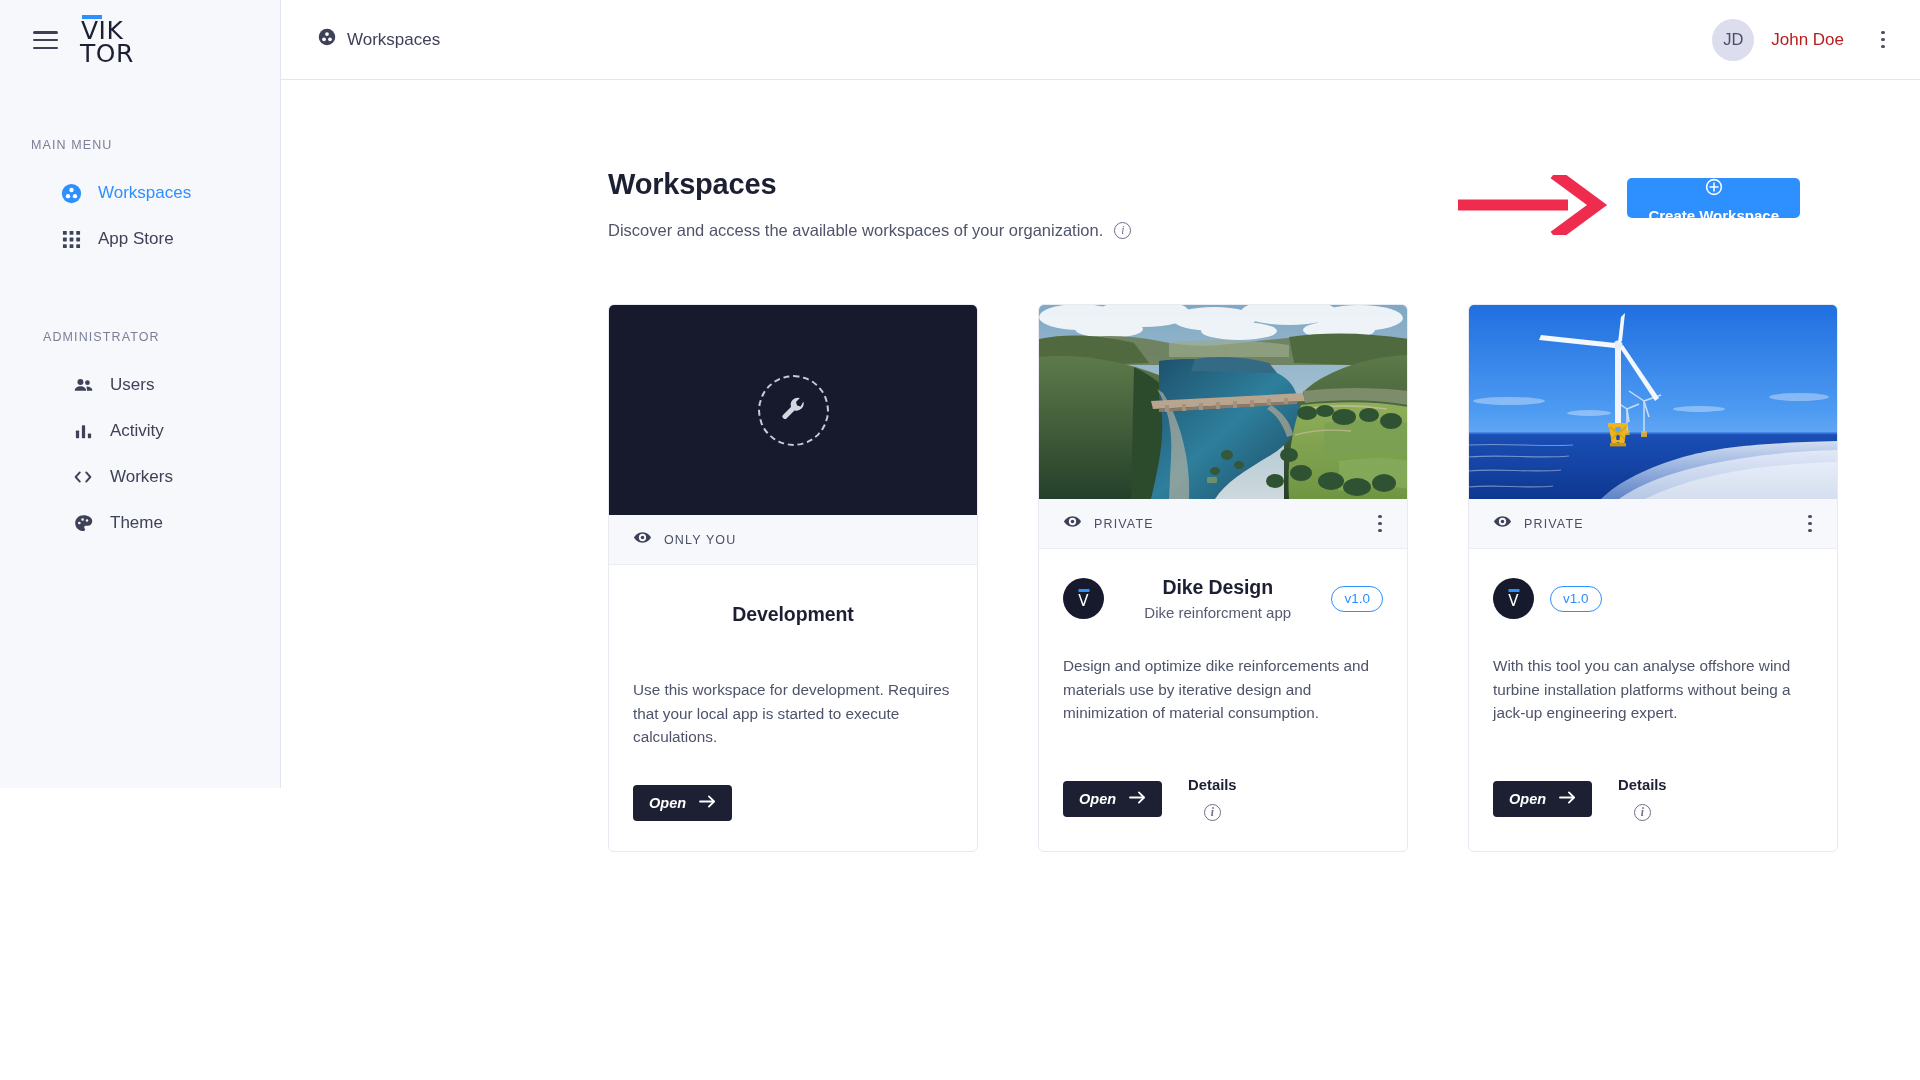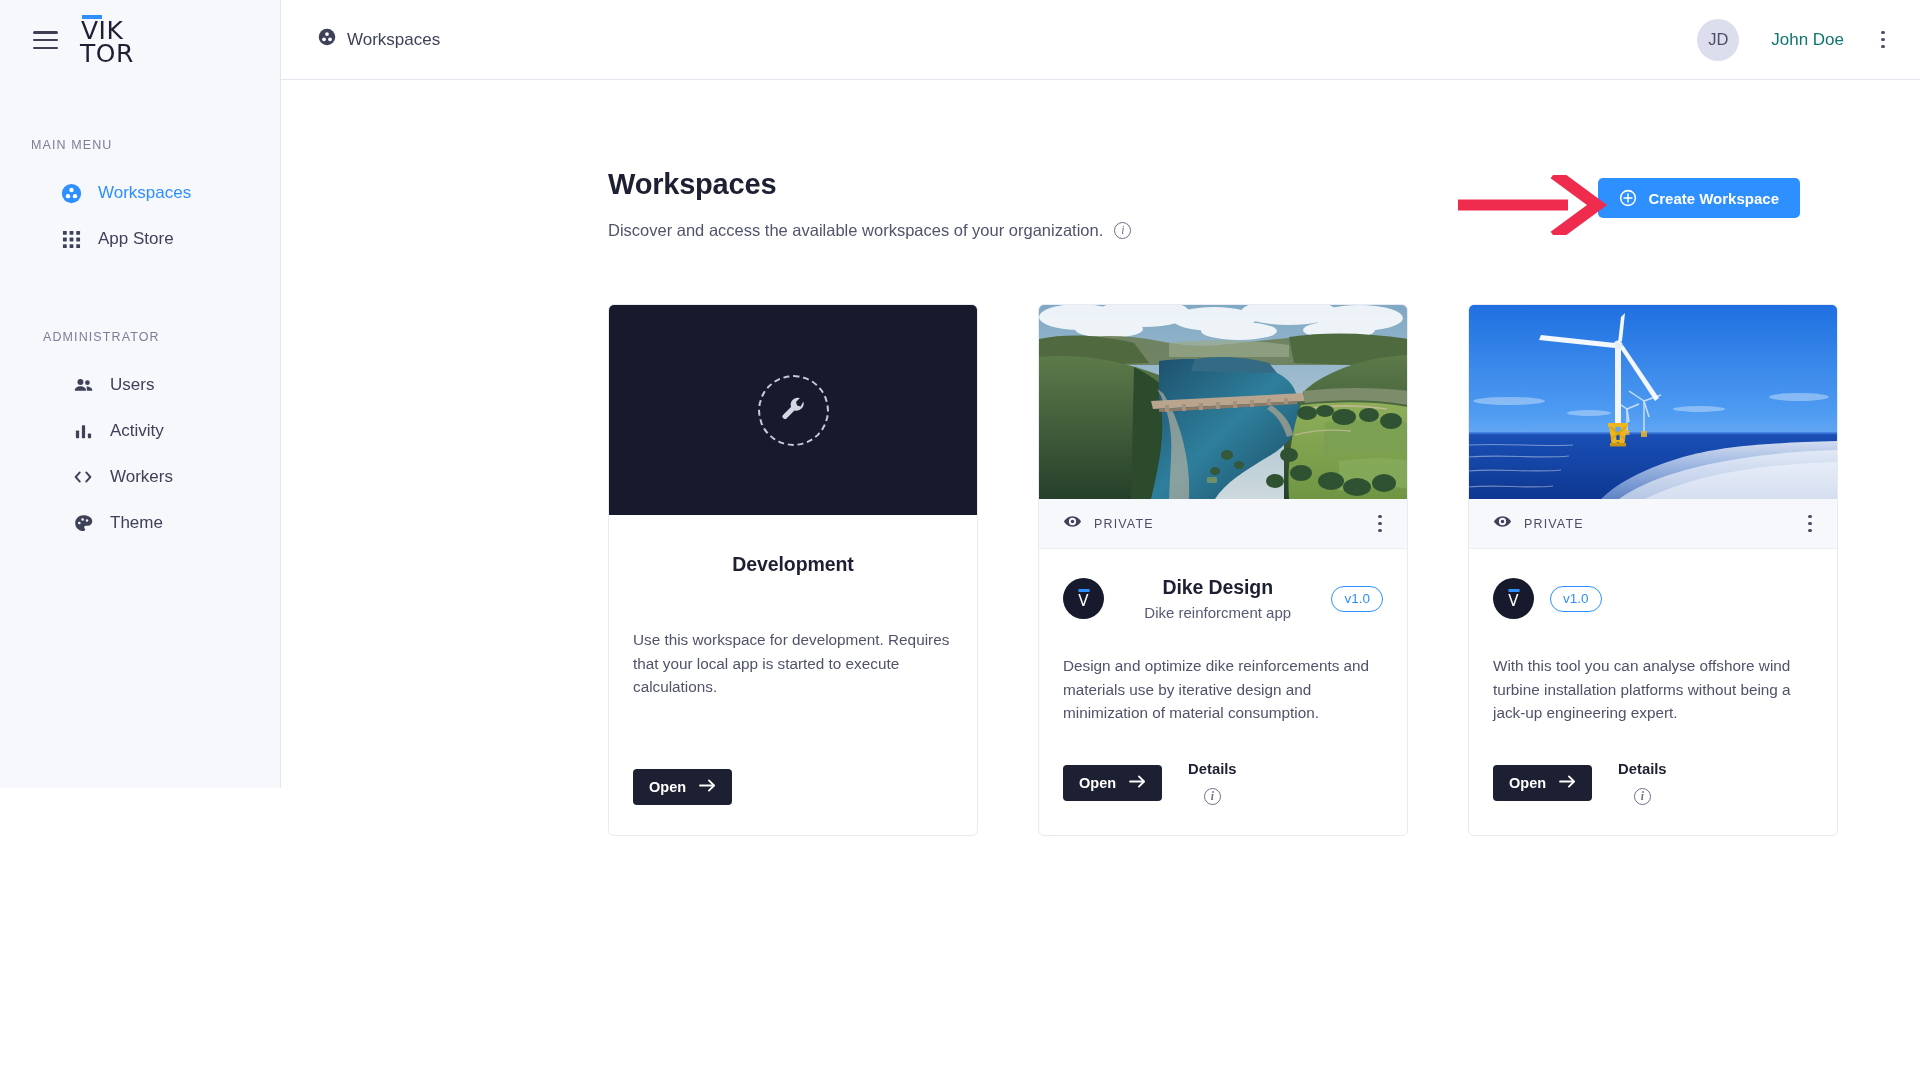--- a/index.html
+++ b/index.html
@@ -48,40 +48,41 @@
     height: 80px; flex: 0 0 80px; border-bottom: 1px solid #e4e6ef;
     display: flex; align-items: center; justify-content: space-between;
     padding-left: 37px; padding-right: 23px;
   }
   .crumb { display: flex; align-items: center; gap: 11px; font-size: 17px; color: #3e4259; cursor: pointer; }
   .topbar-right { display: flex; align-items: center; gap: 17px; }
   .avatar {
     width: 42px; height: 42px; border-radius: 50%; background: #dcdded;
     color: #4a4e66; font-size: 16.5px; display: flex; align-items: center; justify-content: center;
   }
-  .user-name { font-size: 17px; color: #0f766e; margin-left: 15px; }
+  .user-name { font-size: 17px; color: #b91c1c; }
   .kebab { width: 28px; height: 28px; display: flex; flex-direction: column; align-items: center;
            justify-content: center; gap: 3.5px; cursor: pointer; margin-left: 8px; }
   .kebab i { width: 3.6px; height: 3.6px; border-radius: 50%; background: #4a4e66; display: block; }
 
   
   .content { padding: 88px 0 0 327px; }
   .page-head { display: flex; justify-content: space-between; align-items: flex-start; padding-right: 120px; }
   .page-title { font-size: 29px; color: #1d2033; font-weight: 700; letter-spacing: -0.2px; }
   .page-sub { display: flex; align-items: center; gap: 11px; margin-top: 20px; font-size: 16.5px; color: #50546b; }
   .info-circle { width: 17px; height: 17px; border: 1.6px solid #6c7089; border-radius: 50%;
      display: inline-flex; align-items: center; justify-content: center; font-size: 11.5px;
      color: #6c7089; font-family: "Liberation Serif", serif; font-style: italic; line-height: 1; }
 
   .head-right { display: flex; align-items: center; gap: 0; margin-top: 10px; position: relative; }
   .btn-create {
     background: #2e8fff; color: #fff; border: none; border-radius: 5px;
     height: 40px; padding: 0 21px; font-size: 15px; font-weight: 700;
     display: inline-flex; align-items: center; gap: 11px; cursor: pointer;
     font-family: "Liberation Sans", sans-serif;
+    flex-direction: column;
   }
   .plus-circle { width: 18px; height: 18px; }
   .arrow-annot { position: absolute; right: 184px; top: -3px; }
 
   
   .cards { display: flex; gap: 60px; margin-top: 64px; }
   .card {
     width: 370px; background: #fff; border: 1px solid #e8e9f1; border-radius: 6px;
     overflow: hidden; display: flex; flex-direction: column;
   }
@@ -116,20 +117,21 @@
     font-size: 13.5px; padding: 4px 12px 5px; flex: 0 0 auto; cursor: pointer;
   }
   .card-desc { font-size: 15.3px; line-height: 1.55; color: #4f5369; margin-top: 32px; flex: 1; }
   .card-desc.solo { margin-top: 40px; }
   .card-actions { display: flex; align-items: center; gap: 26px; margin-top: 36px; }
   .btn-open {
     background: #1d2033; color: #fff; border: none; border-radius: 4px; height: 36px;
     padding: 0 16px; font-size: 14.5px; font-weight: 700; cursor: pointer;
     display: inline-flex; align-items: center; gap: 13px;
     font-family: "Liberation Sans", sans-serif;
+    font-style: italic;
   }
   .btn-details { display: inline-flex; align-items: center; gap: 11px; font-size: 14.8px;
      font-weight: 700; color: #1d2033; cursor: pointer; flex-direction: column; }
   .kebab-card { display: flex; flex-direction: column; gap: 3.4px; align-items: center; cursor: pointer; padding: 4px; }
   .kebab-card i { width: 3.6px; height: 3.6px; border-radius: 50%; background: #4a4e66; }
 </style>
 </head>
 <body>
 
 <div class="app">
@@ -291,20 +293,32 @@
       </div>
 
       <div class="cards">
 
         <div class="card">
           <div class="card-media tall media-dark">
             <div class="dashed-circle">
               <svg width="30" height="30" viewBox="0 0 24 24" fill="#d4d6e2">
                 <path d="M20.3 5.2a5.7 5.7 0 0 1-7.1 7.1l-6 6a2 2 0 1 1-2.8-2.8l6-6a5.7 5.7 0 0 1 7.1-7.1l-3.1 3.1.9 2.8 2.8.9z"></path>
                 </svg>
+            </div>
+          </div>
+          <div class="badge-row">
+            <div class="badge-left">
+              <span>
+                <svg width="19" height="19" viewBox="0 0 24 24" fill="#3e4259">
+                  <path d="M12 5.4C6.9 5.4 2.7 9.1 1.3 12c1.4 2.9 5.6 6.6 10.7 6.6S21.3 14.9 22.7 12C21.3 9.1 17.1 5.4 12 5.4z"></path>
+                  <circle cx="12" cy="12" r="4.6" fill="#f7f8fb"></circle>
+                    <circle cx="12" cy="12" r="2.2" fill="#3e4259"></circle>
+                  </svg>
+              </span>
+              <span class="badge-text">ONLY YOU</span>
             </div>
           </div>
           <div class="card-body">
             <div class="card-head">
               <div class="card-titles">
                 <div class="card-title">Development</div>
               </div>
             </div>
             <div class="card-desc solo">Use this workspace for development. Requires that your local app is started to execute calculations.</div>
             <div class="card-actions">

